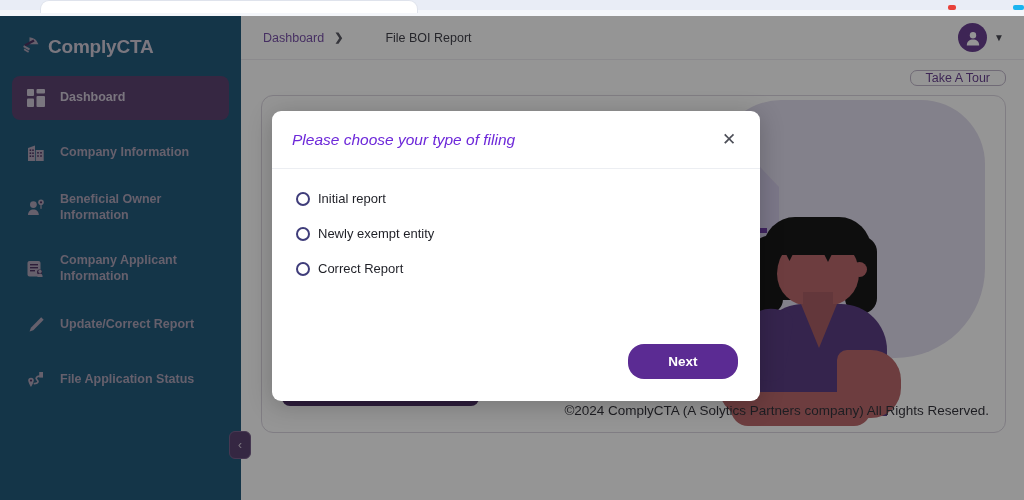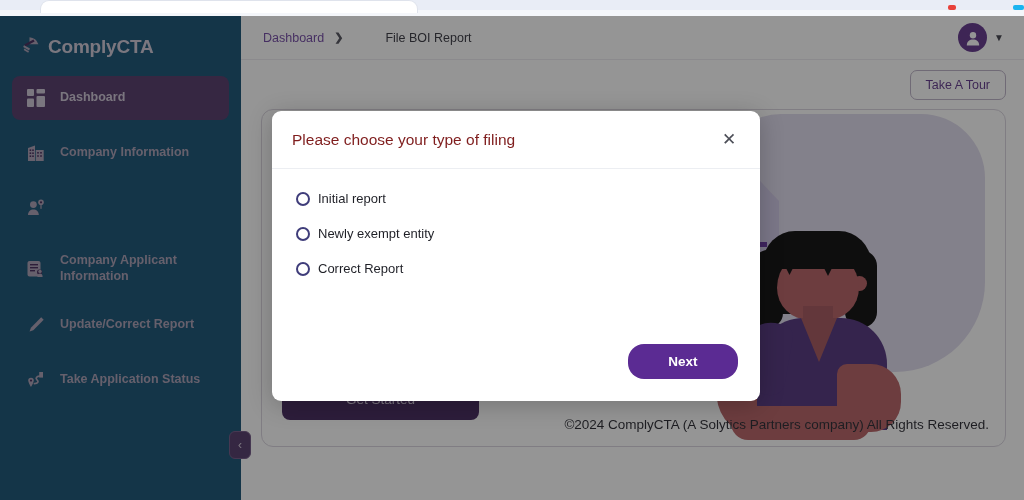--- a/index.html
+++ b/index.html
@@ -146,21 +146,21 @@
   }
 
   .tour-row { display: flex; justify-content: flex-end; }
   .tour-btn {
     border: 1px solid #b9aec4;
     border-radius: 7px;
     background: transparent;
     color: #5a2f86;
     font-size: 12.5px;
     font-family: "Liberation Sans", sans-serif;
-    padding: 7px 15px;
+    padding: 0 15px;
     cursor: pointer;
   }
 
   .hero-card {
     position: relative;
     margin-top: 9px;
     height: 338px;
     background: #ffffff;
     border: 1px solid #d7d2dd;
     border-radius: 12px;
@@ -334,22 +334,23 @@
     display: flex; flex-direction: column;
   }
   .modal-head {
     height: 58px;
     display: flex; align-items: center;
     padding: 0 20px 0 20px;
     border-bottom: 1px solid #eceef2;
   }
   .modal-title {
     font-size: 15.5px;
-    color: #7f1d1d;
+    color: #6d28d9;
     flex: 1;
+    font-style: italic;
   }
   .modal-close {
     width: 22px; height: 22px;
     display: flex; align-items: center; justify-content: center;
     color: #4d4f58;
     font-size: 17px;
     cursor: pointer;
     background: none; border: none;
     font-family: "Liberation Sans", sans-serif;
   }
@@ -453,20 +454,21 @@
       <div class="nav-item">
         <span class="nav-ico">
           <svg width="18" height="18" viewBox="0 0 18 18" fill="#a79bb2">
             <circle cx="6.4" cy="5.6" r="3.4"></circle>
             <path d="M1 16 C1 12.3 3.4 10.4 6.4 10.4 C9.4 10.4 11.8 12.3 11.8 16 Z"></path>
             <circle cx="14" cy="3.3" r="2.8"></circle>
             <circle cx="14" cy="3.3" r="1.1" fill="#3b1f52"></circle>
             <rect x="13.4" y="5.4" width="1.2" height="4.4"></rect>
           </svg>
         </span>
+        <span class="nav-label">Beneficial Owner Information</span>
       </div>
 
       <div class="nav-item two-line">
         <span class="nav-ico">
           <svg width="18" height="18" viewBox="0 0 18 18" fill="#a79bb2">
             <path d="M2.5 1 L11.5 1 C12.6 1 13.5 1.9 13.5 3 L13.5 14.5 C13.5 15.6 12.6 16.5 11.5 16.5 L2.5 16.5 C1.4 16.5 0.5 15.6 0.5 14.5 L0.5 3 C0.5 1.9 1.4 1 2.5 1 Z"></path>
             <rect x="3" y="4" width="8" height="1.4" fill="#3b1f52"></rect>
             <rect x="3" y="7" width="8" height="1.4" fill="#3b1f52"></rect>
             <rect x="3" y="10" width="5" height="1.4" fill="#3b1f52"></rect>
             <circle cx="12.6" cy="12" r="2.6" fill="#3b1f52"></circle>
@@ -488,21 +490,21 @@
 
       <div class="nav-item">
         <span class="nav-ico">
           <svg width="18" height="18" viewBox="0 0 18 18" fill="none">
             <path d="M4 16 C4 16 1.2 11.6 1.2 9.6 A2.8 2.8 0 0 1 6.8 9.6 C6.8 11.6 4 16 4 16 Z" fill="#a79bb2"></path>
             <circle cx="4" cy="9.6" r="1.1" fill="#3b1f52"></circle>
             <path d="M12.2 1 L16 1 L16 6.6 L12.2 6.6 Z" fill="#a79bb2"></path>
             <path d="M7.4 12.6 C11 12.6 12 10.4 10 8.8 C8.2 7.4 9.6 5.2 12.4 5.2" stroke="#a79bb2" stroke-width="1.7" fill="none" stroke-linecap="round"></path>
           </svg>
         </span>
-        <span class="nav-label">Take Application Status</span>
+        <span class="nav-label">File Application Status</span>
       </div>
 
     </nav>
   </aside>
 
   <div class="collapse-btn">
     <span>‹</span>
   </div>
 
   <section class="main">

